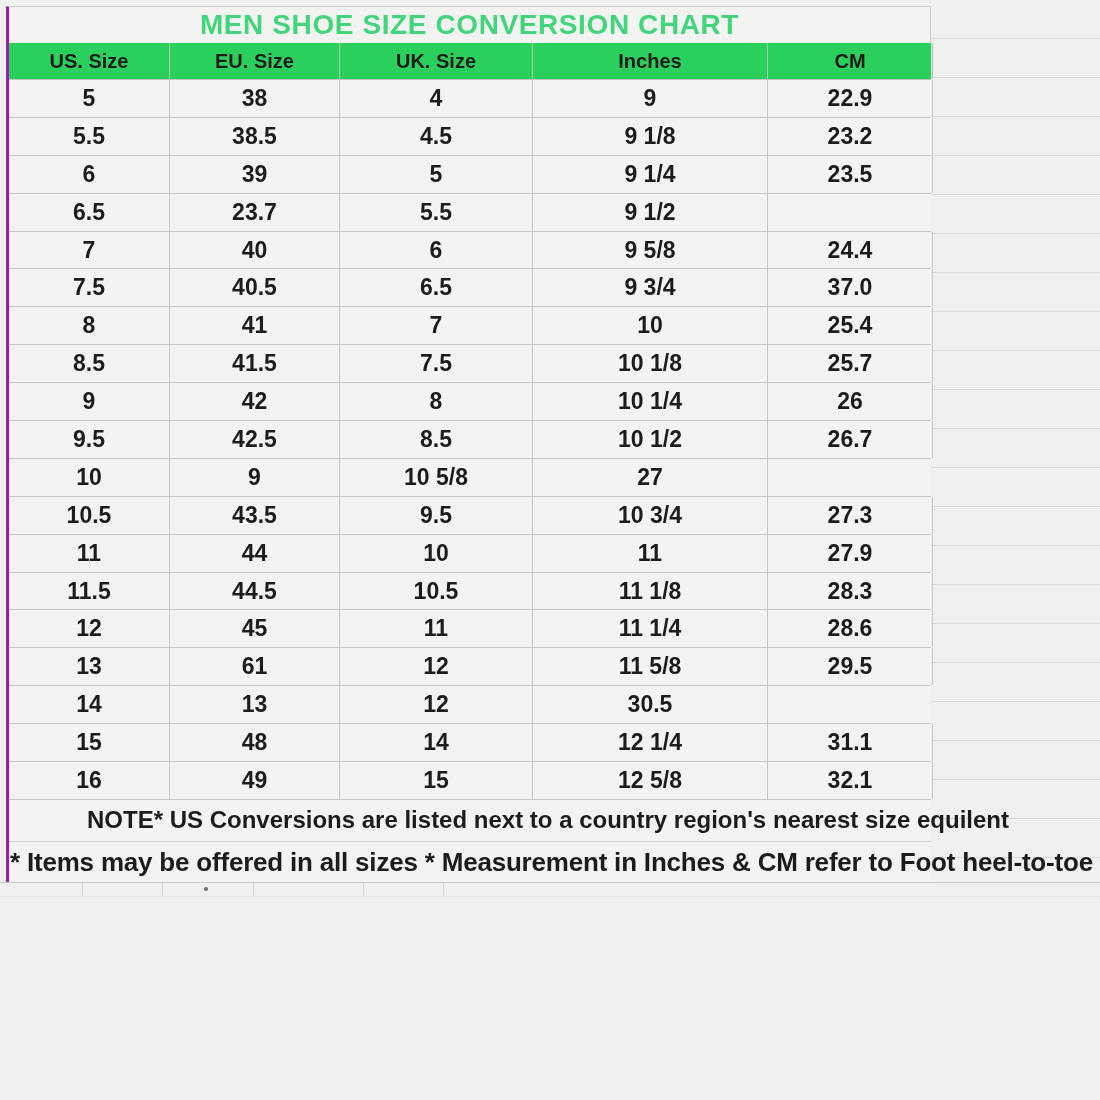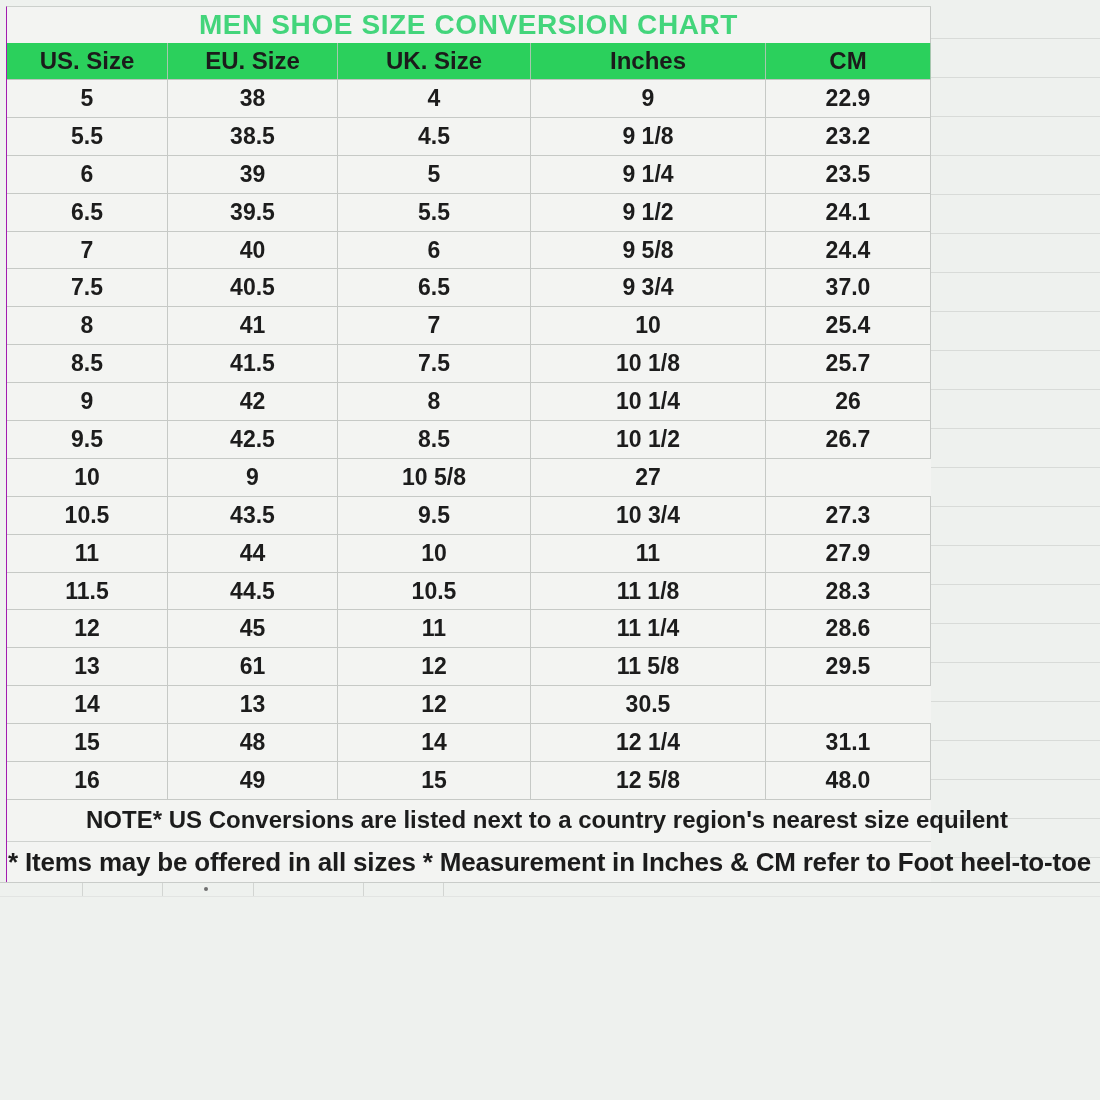--- a/index.html
+++ b/index.html
@@ -9,42 +9,42 @@
     font-family:"Liberation Sans",sans-serif;font-weight:700;
   }
   .right-grid{
     position:absolute;left:930px;top:0;width:170px;height:881px;
     background:repeating-linear-gradient(to bottom,
       transparent 0,transparent 38px,#d8dbd8 38px,#d8dbd8 39px);
   }
   .table{
     position:absolute;left:6px;top:6px;width:925px;
     box-sizing:border-box;
-    border-top:1px solid #ccd0cc;border-left:1px solid #a21caf;
+    border-top:1px solid #ccd0cc;border-left:3px solid #a21caf;
     background:#f3f4f2;
   }
   .row{
     display:grid;grid-template-columns:161px 170px 193px 235px 165px;
     box-sizing:border-box;
   }
   .cell{
     display:flex;align-items:center;justify-content:center;
     border-right:1px solid #c6c9c6;box-sizing:border-box;
     color:var(--text-dark,#1c1c1c);font-size:23px;line-height:1;
   }
   .title-row{
     height:36px;display:flex;align-items:center;justify-content:center;
     border-right:1px solid #c6c9c6;box-sizing:border-box;
     color:var(--title-green,#43d57b);font-size:28px;letter-spacing:.6px;
   }
   .header-row{
     height:37px;background:var(--header-green,#2bd05c);
     border-bottom:1px solid #bfc3bf;
   }
-  .header-row .cell{font-size:24px;color:#1b1b1b;border-right-color:#a6c7ae;}
+  .header-row .cell{font-size:20px;color:#1b1b1b;border-right-color:#a6c7ae;}
   .data-row{height:37.9px;border-bottom:1px solid #c6c9c6;}
   .note-row{
     position:relative;display:flex;align-items:center;white-space:nowrap;
     color:var(--text-dark,#1c1c1c);box-sizing:border-box;
   }
   .note1{height:42px;justify-content:center;border-bottom:1px solid #cfd2cf;font-size:24px;}
   .note1 span{transform:translateX(78px);}
   .note2{height:41px;font-size:26px;letter-spacing:-0.2px;padding-left:1px;}
   .bottom-line{position:absolute;left:0;top:882px;width:1100px;height:1px;background:#c9ccc9;}
   .faint-line{position:absolute;left:0;top:896px;width:1100px;height:1px;background:#e2e4e2;}
@@ -86,24 +86,23 @@
         </div>
         <div class="row data-row">
           <div class="cell">6</div>
           <div class="cell">39</div>
           <div class="cell">5</div>
           <div class="cell">9 1/4</div>
           <div class="cell">23.5</div>
         </div>
         <div class="row data-row">
           <div class="cell">6.5</div>
-          <div class="cell">39.5</div>
+          <div class="cell">23.7</div>
           <div class="cell">5.5</div>
           <div class="cell">9 1/2</div>
-          <div class="cell">24.1</div>
         </div>
         <div class="row data-row">
           <div class="cell">7</div>
           <div class="cell">40</div>
           <div class="cell">6</div>
           <div class="cell">9 5/8</div>
           <div class="cell">24.4</div>
         </div>
         <div class="row data-row">
           <div class="cell">7.5</div>
@@ -192,21 +191,21 @@
           <div class="cell">48</div>
           <div class="cell">14</div>
           <div class="cell">12 1/4</div>
           <div class="cell">31.1</div>
         </div>
         <div class="row data-row">
           <div class="cell">16</div>
           <div class="cell">49</div>
           <div class="cell">15</div>
           <div class="cell">12 5/8</div>
-          <div class="cell">48.0</div>
+          <div class="cell">32.1</div>
         </div>
       </div>
 
     <div class="note-row note1">
       <span>NOTE* US Conversions are listed next to a country region's nearest size equilent</span>
     </div>
     <div class="note-row note2">
       <span>* Items may be offered in all sizes * Measurement in Inches &amp; CM refer to Foot heel-to-toe</span>
     </div>
   </div>

